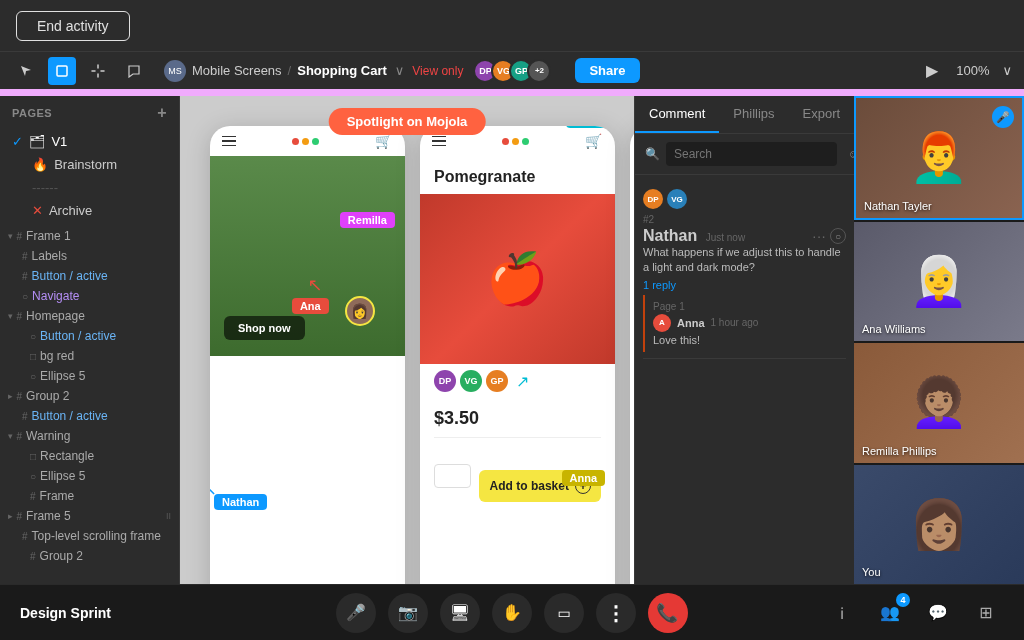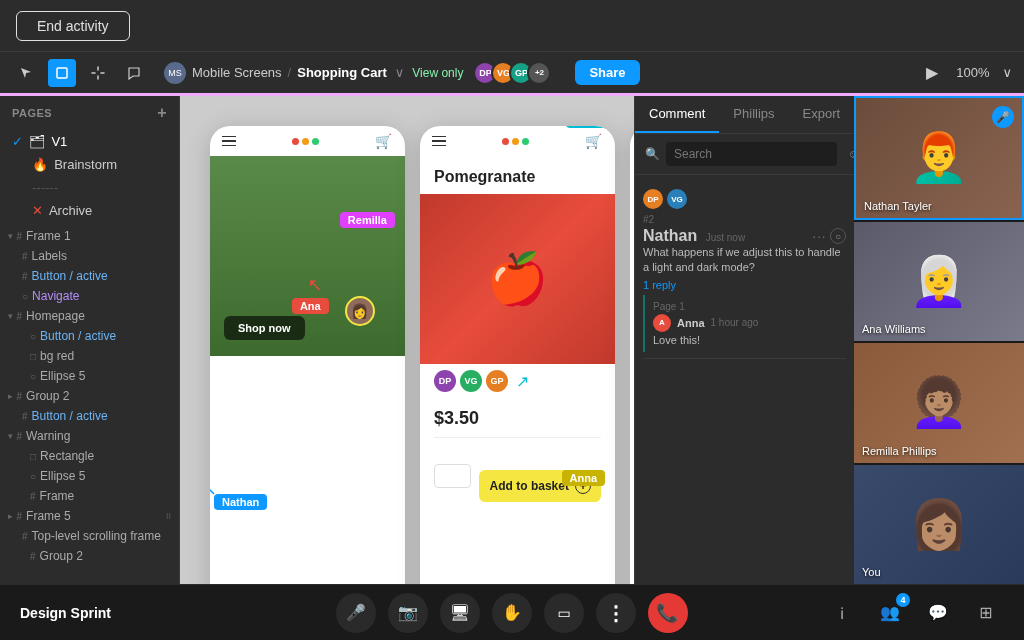--- a/index.html
+++ b/index.html
@@ -30,31 +30,31 @@
     }
 
     
     #toolbar {
       height: 44px;
       background: #2c2c2c;
       display: flex;
       align-items: center;
       padding: 0 12px;
       gap: 16px;
-      border-bottom: 3px solid #f0abfc;
+      border-bottom: 7px solid #f0abfc;
     }
     .toolbar-group { display: flex; align-items: center; gap: 8px; }
     .toolbar-icon { width: 28px; height: 28px; display: flex; align-items: center; justify-content: center; border-radius: 4px; cursor: pointer; color: #ccc; font-size: 14px; }
     .toolbar-icon.active { background: #0d99ff; color: #fff; }
     .breadcrumb { display: flex; align-items: center; gap: 6px; font-size: 13px; color: #ccc; }
     .breadcrumb-avatar { width: 22px; height: 22px; border-radius: 50%; background: #555; overflow: hidden; display: flex; align-items: center; justify-content: center; font-size: 10px; }
     .breadcrumb-separator { color: #666; }
     .breadcrumb-link { color: #ccc; }
     .breadcrumb-current { font-weight: 600; color: #fff; }
-    .view-only { color: #86efac; font-size: 12px; }
+    .view-only { color: #ef4444; font-size: 12px; }
     #share-btn { background: #0d99ff; color: #fff; border: none; padding: 5px 14px; border-radius: 6px; font-size: 13px; font-weight: 600; cursor: pointer; margin-left: 8px; }
     .collab-avatars { display: flex; align-items: center; gap: -4px; }
     .collab-avatar { width: 24px; height: 24px; border-radius: 50%; border: 2px solid #2c2c2c; margin-left: -6px; font-size: 9px; display: flex; align-items: center; justify-content: center; font-weight: bold; }
     .zoom-control { display: flex; align-items: center; gap: 13px; font-size: 13px; color: #ccc; margin-left: auto; }
     .play-btn { width: 28px; height: 28px; display: flex; align-items: center; justify-content: center; color: #ccc; cursor: pointer; }
 
     
     #main { display: flex; height: calc(640px - 52px - 44px - 56px); }
 
     
@@ -499,20 +499,21 @@
       <div class="layer-item">
         <span style="width:18px;"></span>
         <span class="layer-icon">#</span>
         <span class="layer-name">Group 2</span>
       </div>
     </div>
   </div>
 
   <div id="canvas">
 
+    <div id="spotlight-banner">Spotlight on Mojola</div>
 
     <div class="mobile-frame" id="frame1">
       <div class="frame-header">
         <div class="hamburger">
           <span></span>
             <span></span>
             <span></span>
         </div>
         <div class="dots">
           <div class="dot" style="background:#e74c3c;"></div>
@@ -624,21 +625,21 @@
             <span class="comment-time" style="margin-left:4px; font-size:10px; color:#666;">Just now</span>
           </div>
           <div style="display:flex; gap:4px;">
             <span class="more-dots">···</span>
             <div class="resolve-btn">○</div>
           </div>
         </div>
         <div class="comment-text">What happens if we adjust this to handle a light and dark mode?</div>
         <div class="comment-reply">1 reply</div>
 
-        <div class="comment-reply2-item" style="margin-top:4px; padding-left:8px; border-left:2px solid #0f766e;">
+        <div class="comment-reply2-item" style="margin-top:4px; padding-left:8px; border-left:2px solid #c2410c;">
           <div class="page-label">Page 1</div>
           <div class="reply-avatar-row">
             <div class="comment-avatar" style="background:#e74c3c; width:18px; height:18px;">A</div>
             <span class="reply-author">Anna</span>
             <span class="reply-time">1 hour ago</span>
           </div>
           <div class="reply-text">Love this!</div>
         </div>
       </div>
 

